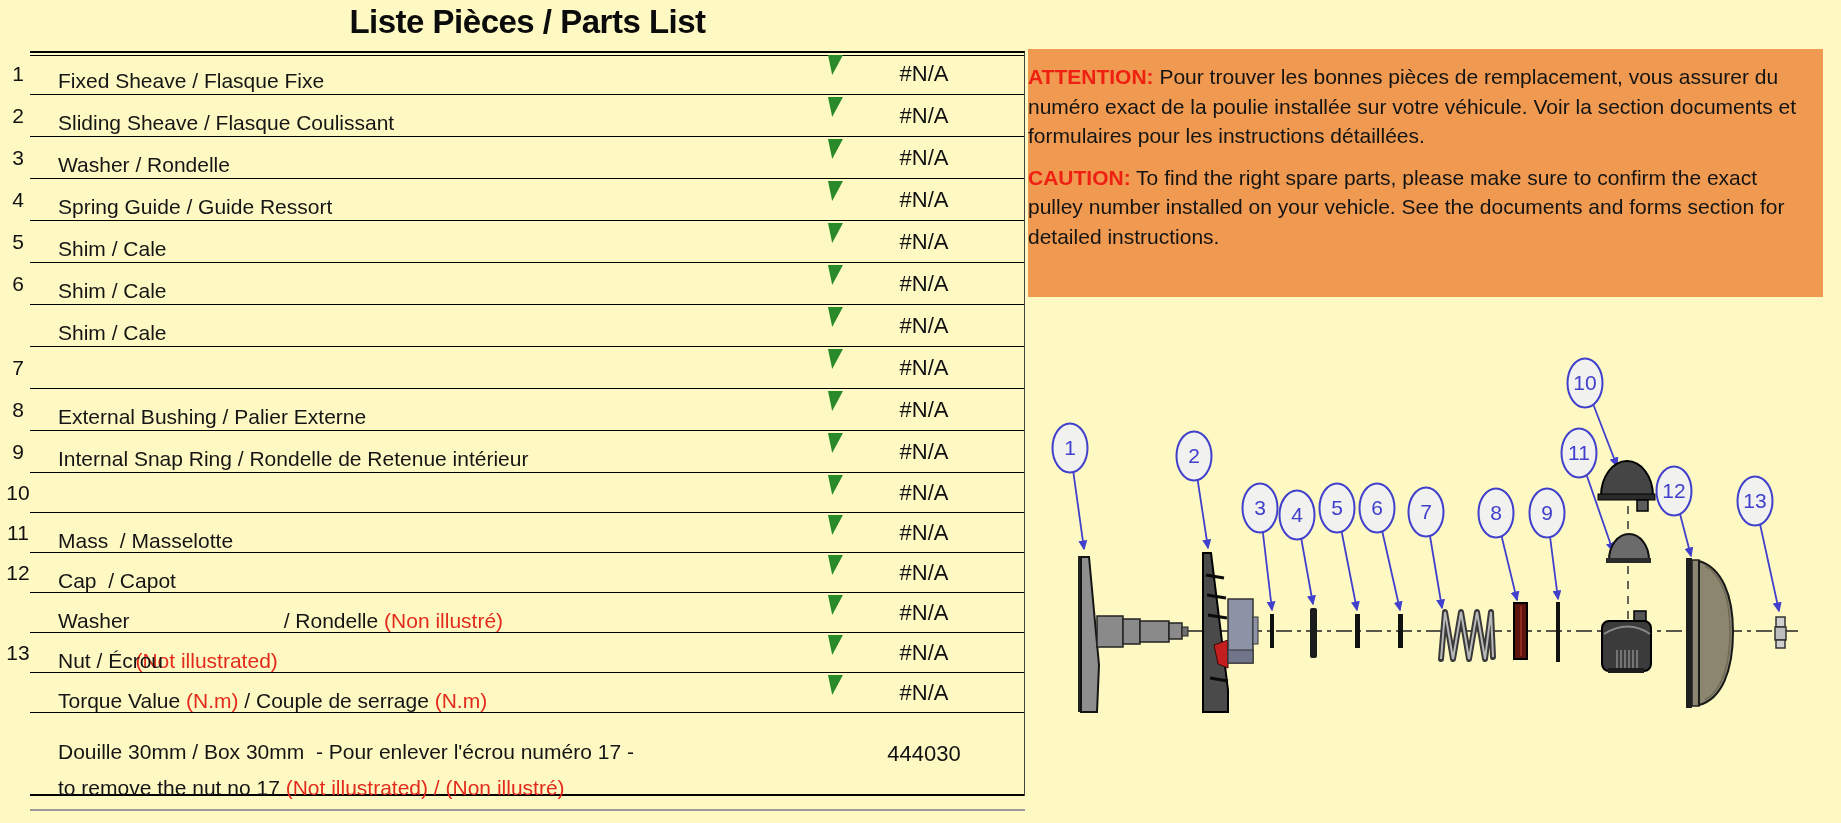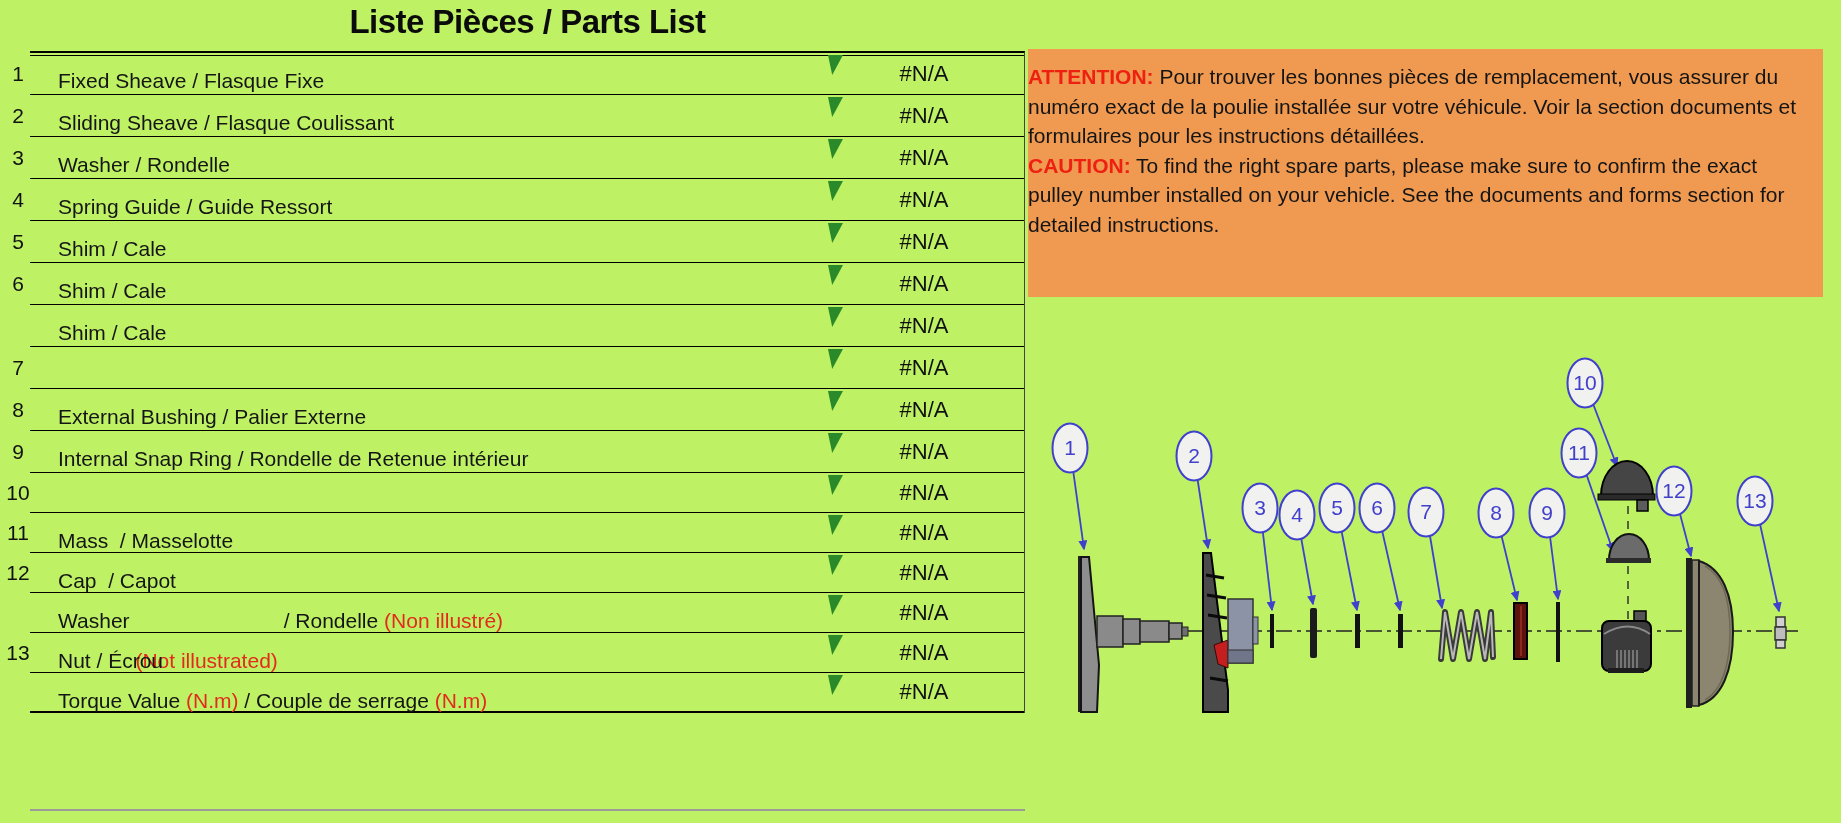--- a/index.html
+++ b/index.html
@@ -51,29 +51,29 @@
     position:absolute; left:30px; top:809px; width:995px; height:2px;
     background:#9a9a9a;
   }
   
   .notice{
     position:absolute; left:1028px; top:49px; width:795px; height:248px;
     box-sizing:border-box; padding:13px 17px 10px 0;
     font-size:21px; line-height:29.5px; color:#141414;
   }
   .notice p{ margin:0; }
-  .notice p + p{ margin-top:0; }
+  .notice p + p{ margin-top:12px; }
   .nlabel{ font-weight:bold; }
   
   .diagram{ position:absolute; left:1030px; top:300px; }
 </style>
 </head>
 <body>
 
-<div class="page" style="background: #bef264;">
+<div class="page" style="background: #fef9c3;">
 
   <div class="title">Liste Pièces / Parts List</div>
 
   <div class="tbl-topline"></div>
   <div class="tbl" id="tbl">
       <div class="row" style="height: 42px;">
         <span class="rownum">1</span>
         <div class="rlabel"><span>Fixed Sheave / Flasque Fixe</span></div>
         <span class="flag" style="background: rgb(42, 138, 42);"></span>
         <div class="rval">#N/A</div>
@@ -158,20 +158,25 @@
         <span class="rownum">13</span>
         <div class="rlabel"><span>Nut / Écrou</span></div>
         <span class="flag" style="background: rgb(42, 138, 42);"></span>
         <div class="rval">#N/A</div>
       </div>
       <div class="row" style="height: 40px;">
         <span class="rownum"></span>
         <div class="rlabel"><span>Torque Value </span><span class="red" style="color: rgb(227, 43, 29);">(N.m)</span><span> / Couple de serrage </span><span class="red" style="color: rgb(227, 43, 29);">(N.m)</span></div>
         <span class="flag" style="background: rgb(42, 138, 42);"></span>
         <div class="rval">#N/A</div>
+      </div>
+      <div class="row" style="height: 83px;">
+        <span class="rownum"></span>
+        <div class="rlabel twoline"><span>Douille 30mm / Box 30mm  - Pour enlever l'écrou numéro 17 -</span><br><span>to remove the nut no 17 </span><span class="red" style="color: rgb(227, 43, 29);">(Not illustrated) / (Non illustré)</span></div>
+        <div class="rval">444030</div>
       </div>
     </div>
   <div class="tbl-shadow"></div>
 
   <div class="notice" id="notice-box" style="background: rgb(239, 154, 80);">
     <p><span class="nlabel" id="att-label" style="color: rgb(238, 32, 18);">ATTENTION:</span><span> Pour trouver les bonnes pièces de remplacement, vous assurer du numéro exact de la poulie installée sur votre véhicule.  Voir la section documents et formulaires pour les instructions détaillées.</span></p>
     <p><span class="nlabel" id="cau-label" style="color: rgb(238, 32, 18);">CAUTION:</span><span>  To find the right spare parts, please make sure to confirm the exact pulley number installed on your vehicle.  See the documents and forms section for detailed instructions.</span></p>
   </div>
 
   <svg class="diagram" id="diagram" width="811" height="523" viewBox="1030 300 811 523">

